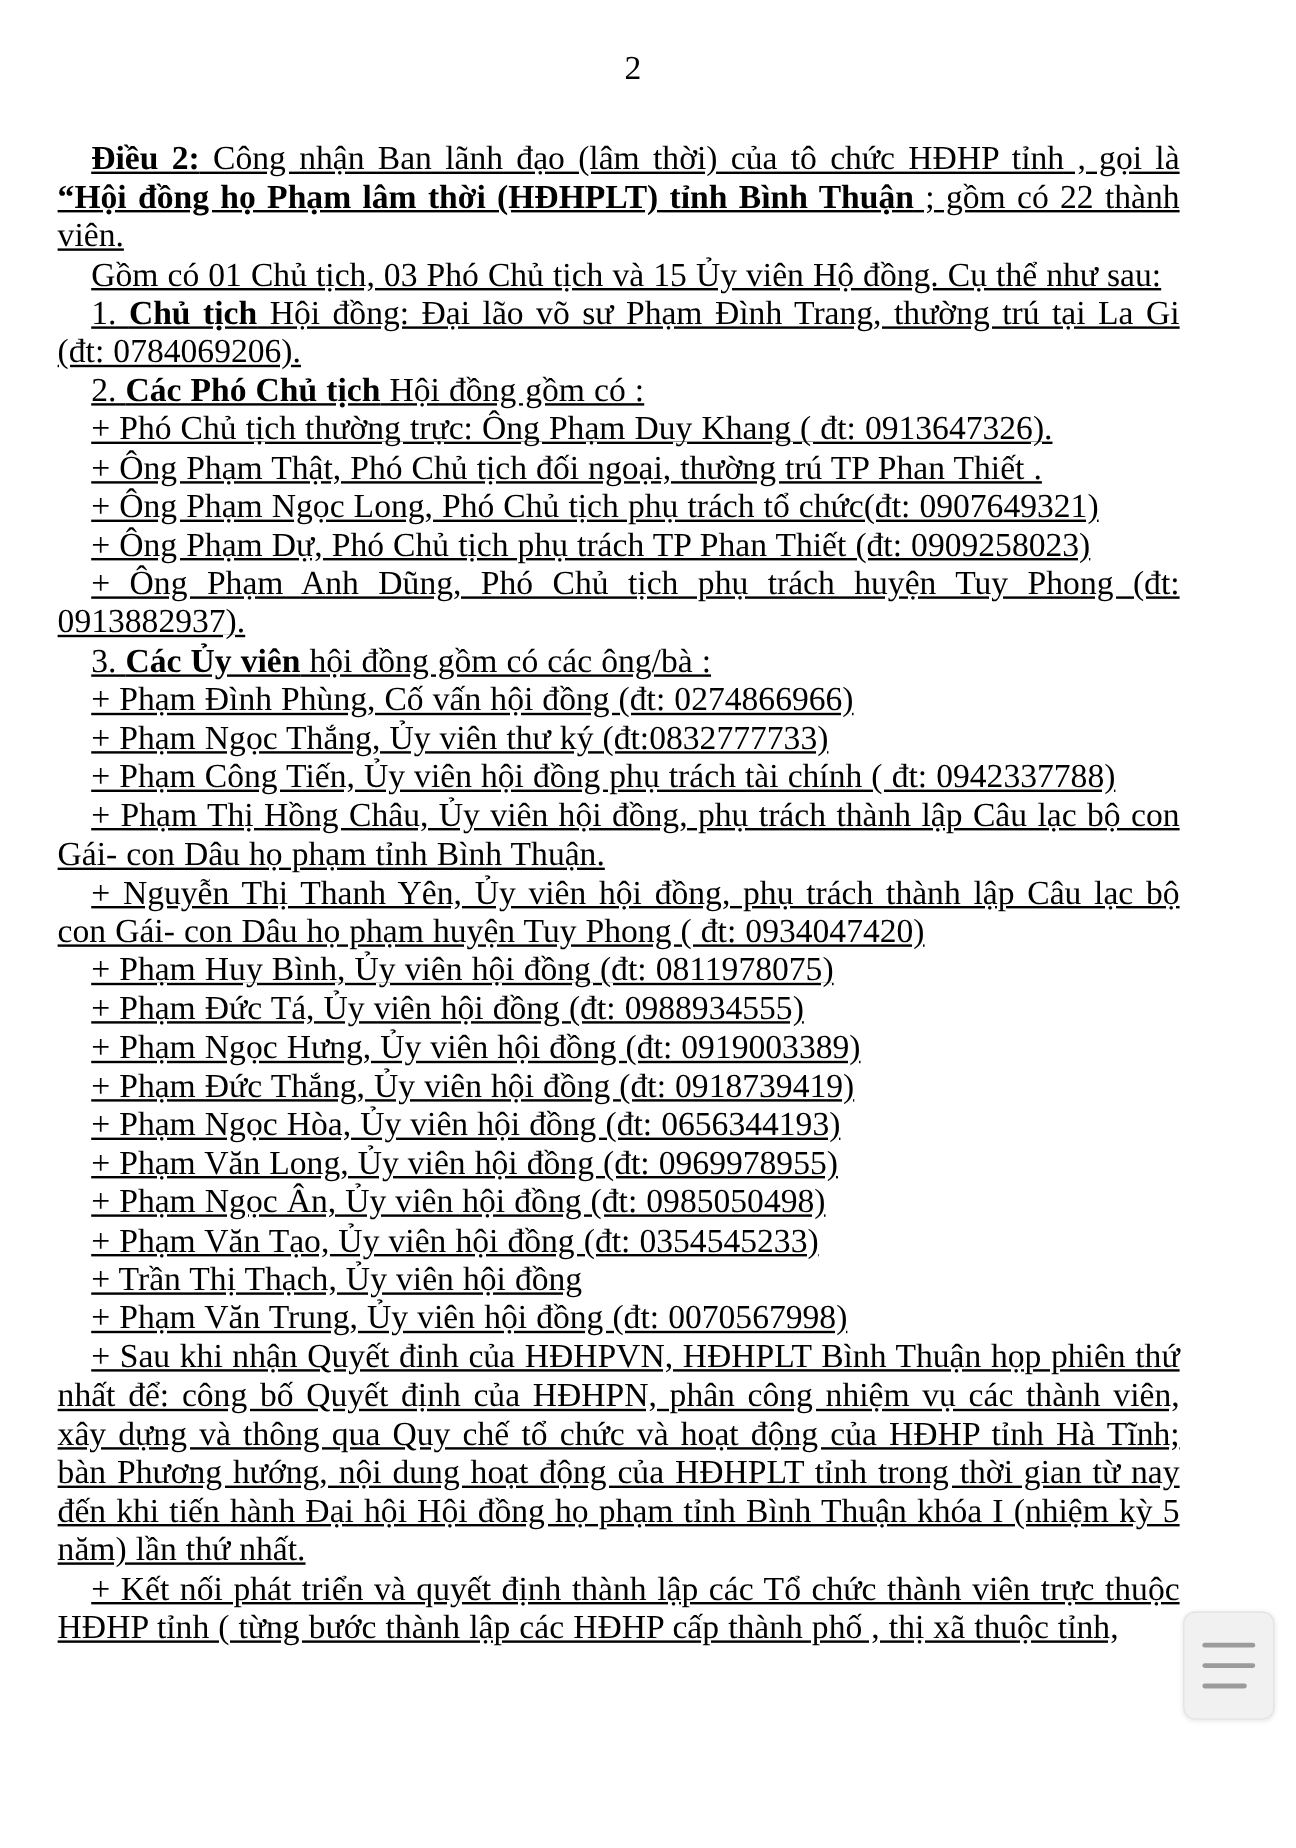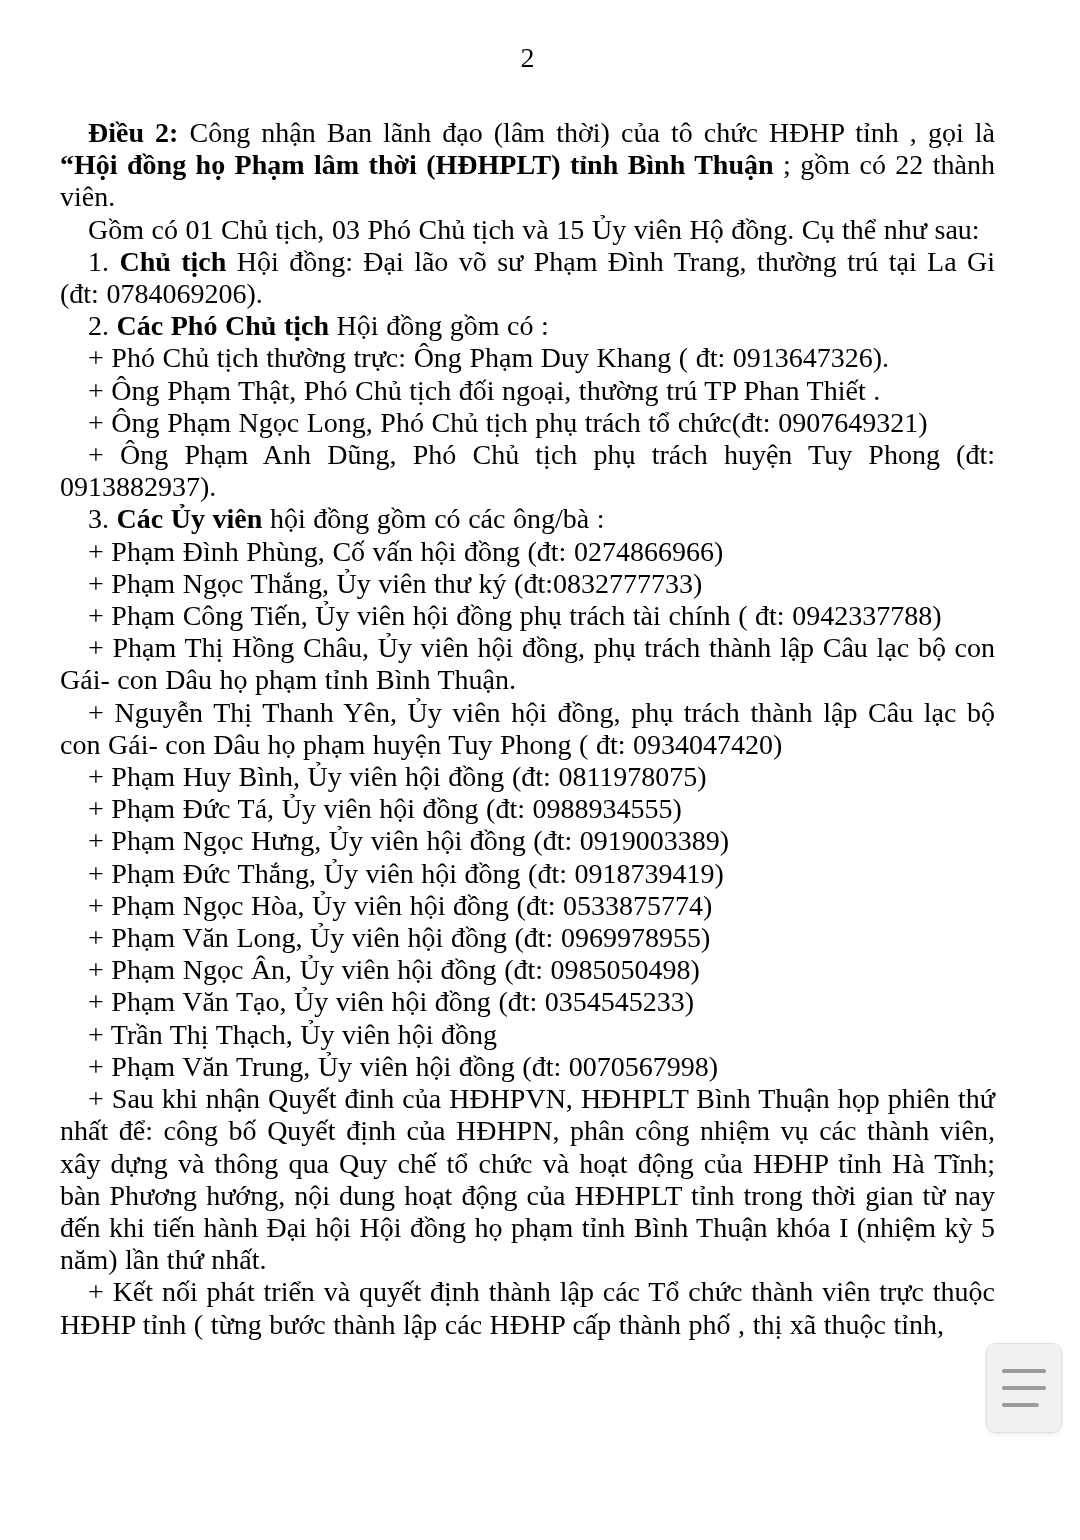--- a/index.html
+++ b/index.html
@@ -17,22 +17,23 @@
     top: 42px;
     left: 60px;
     width: 935px;
     text-align: center;
     font-size: 28px;
     line-height: 32px;
   }
   .content {
     position: absolute;
     top: 117px;
-    left: 60px;
+    left: 48px;
     width: 935px;
+    text-decoration: underline;
   }
   .content p {
     margin: 0;
     font-size: 28px;
     line-height: 32.2px;
     text-align: justify;
     word-spacing: 0.02em;
   }
   .content p.indent { text-indent: 28px; }
   .content b { font-weight: bold; }
@@ -76,32 +77,33 @@
   <div class="page-number">2</div>
 
   <div class="content">
       <p class="indent"><b>Điều 2:</b><span> Công nhận Ban lãnh đạo (lâm thời) của tô chức HĐHP tỉnh , gọi là </span><b>“Hội đồng họ Phạm lâm thời (HĐHPLT) tỉnh Bình Thuận</b><span> ; gồm có 22  thành viên.</span></p>
       <p class="indent"><span>Gồm có 01 Chủ tịch, 03 Phó Chủ tịch và 15 Ủy viên Hộ đồng. Cụ thể như sau:</span></p>
       <p class="indent"><span>1. </span><b>Chủ tịch</b><span> Hội đồng: Đại lão võ sư Phạm Đình Trang, thường trú tại La Gi (đt: 0784069206).</span></p>
       <p class="indent"><span>2. </span><b>Các Phó Chủ tịch</b><span> Hội đồng gồm có :</span></p>
       <p class="indent"><span>+ Phó Chủ tịch thường trực: Ông Phạm Duy Khang ( đt: 0913647326).</span></p>
       <p class="indent"><span>+ Ông Phạm Thật, Phó Chủ tịch đối ngoại, thường trú TP Phan Thiết .</span></p>
       <p class="indent"><span>+ Ông Phạm Ngọc Long, Phó Chủ tịch phụ trách tổ chức(đt: 0907649321)</span></p>
+      <p class="indent"><span>+ Ông Phạm Dự, Phó Chủ tịch phụ trách TP Phan Thiết (đt: 0909258023)</span></p>
       <p class="indent"><span>+ Ông Phạm Anh Dũng, Phó Chủ tịch phụ trách huyện Tuy Phong (đt: 0913882937).</span></p>
       <p class="indent"><span>3. </span><b>Các Ủy viên</b><span> hội đồng gồm có các ông/bà :</span></p>
       <p class="indent"><span>+ Phạm Đình Phùng, Cố vấn hội đồng (đt: 0274866966)</span></p>
       <p class="indent"><span>+ Phạm Ngọc Thắng, Ủy viên thư ký (đt:0832777733)</span></p>
       <p class="indent"><span>+ Phạm Công Tiến, Ủy viên hội đồng phụ trách tài chính ( đt: 0942337788)</span></p>
       <p class="indent"><span>+ Phạm Thị Hồng Châu, Ủy viên hội đồng, phụ trách thành lập Câu lạc bộ con Gái- con Dâu họ phạm tỉnh Bình Thuận.</span></p>
       <p class="indent"><span>+ Nguyễn Thị Thanh Yên, Ủy viên hội đồng, phụ trách thành lập Câu lạc bộ con Gái- con Dâu họ phạm huyện Tuy Phong ( đt: 0934047420)</span></p>
       <p class="indent"><span>+ Phạm Huy Bình, Ủy viên hội đồng (đt: 0811978075)</span></p>
       <p class="indent"><span>+ Phạm Đức Tá, Ủy viên hội đồng (đt: 0988934555)</span></p>
       <p class="indent"><span>+ Phạm Ngọc Hưng, Ủy viên hội đồng (đt: 0919003389)</span></p>
       <p class="indent"><span>+ Phạm Đức Thắng, Ủy viên hội đồng (đt: 0918739419)</span></p>
-      <p class="indent"><span>+ Phạm Ngọc Hòa, Ủy viên hội đồng (đt: 0533875774)</span></p>
+      <p class="indent"><span>+ Phạm Ngọc Hòa, Ủy viên hội đồng (đt: 0656344193)</span></p>
       <p class="indent"><span>+ Phạm Văn Long,  Ủy viên hội đồng (đt: 0969978955)</span></p>
       <p class="indent"><span>+ Phạm Ngọc Ân, Ủy viên hội đồng (đt: 0985050498)</span></p>
       <p class="indent"><span>+ Phạm Văn Tạo, Ủy viên hội đồng (đt: 0354545233)</span></p>
       <p class="indent"><span>+ Trần Thị Thạch, Ủy viên hội đồng</span></p>
       <p class="indent"><span>+ Phạm Văn Trung, Ủy viên hội đồng (đt: 0070567998)</span></p>
       <p class="indent"><span>+ Sau khi nhận Quyết đinh của HĐHPVN, HĐHPLT Bình Thuận họp phiên thứ nhất để: công bố Quyết định của HĐHPN, phân công nhiệm vụ các thành viên, xây dựng và thông qua Quy chế tổ chức và hoạt động của HĐHP tỉnh Hà Tĩnh; bàn Phương hướng, nội dung hoạt động của HĐHPLT tỉnh trong thời gian từ nay đến khi tiến hành Đại hội Hội đồng họ phạm tỉnh Bình Thuận khóa I (nhiệm kỳ 5 năm) lần thứ nhất.</span></p>
       <p class="indent"><span>+ Kết nối phát triển và quyết định thành lập các Tổ chức thành viên trực thuộc HĐHP tỉnh ( từng bước thành lập các HĐHP cấp thành phố , thị xã thuộc tỉnh,</span></p>
     </div>
 
   <button class="fab">

